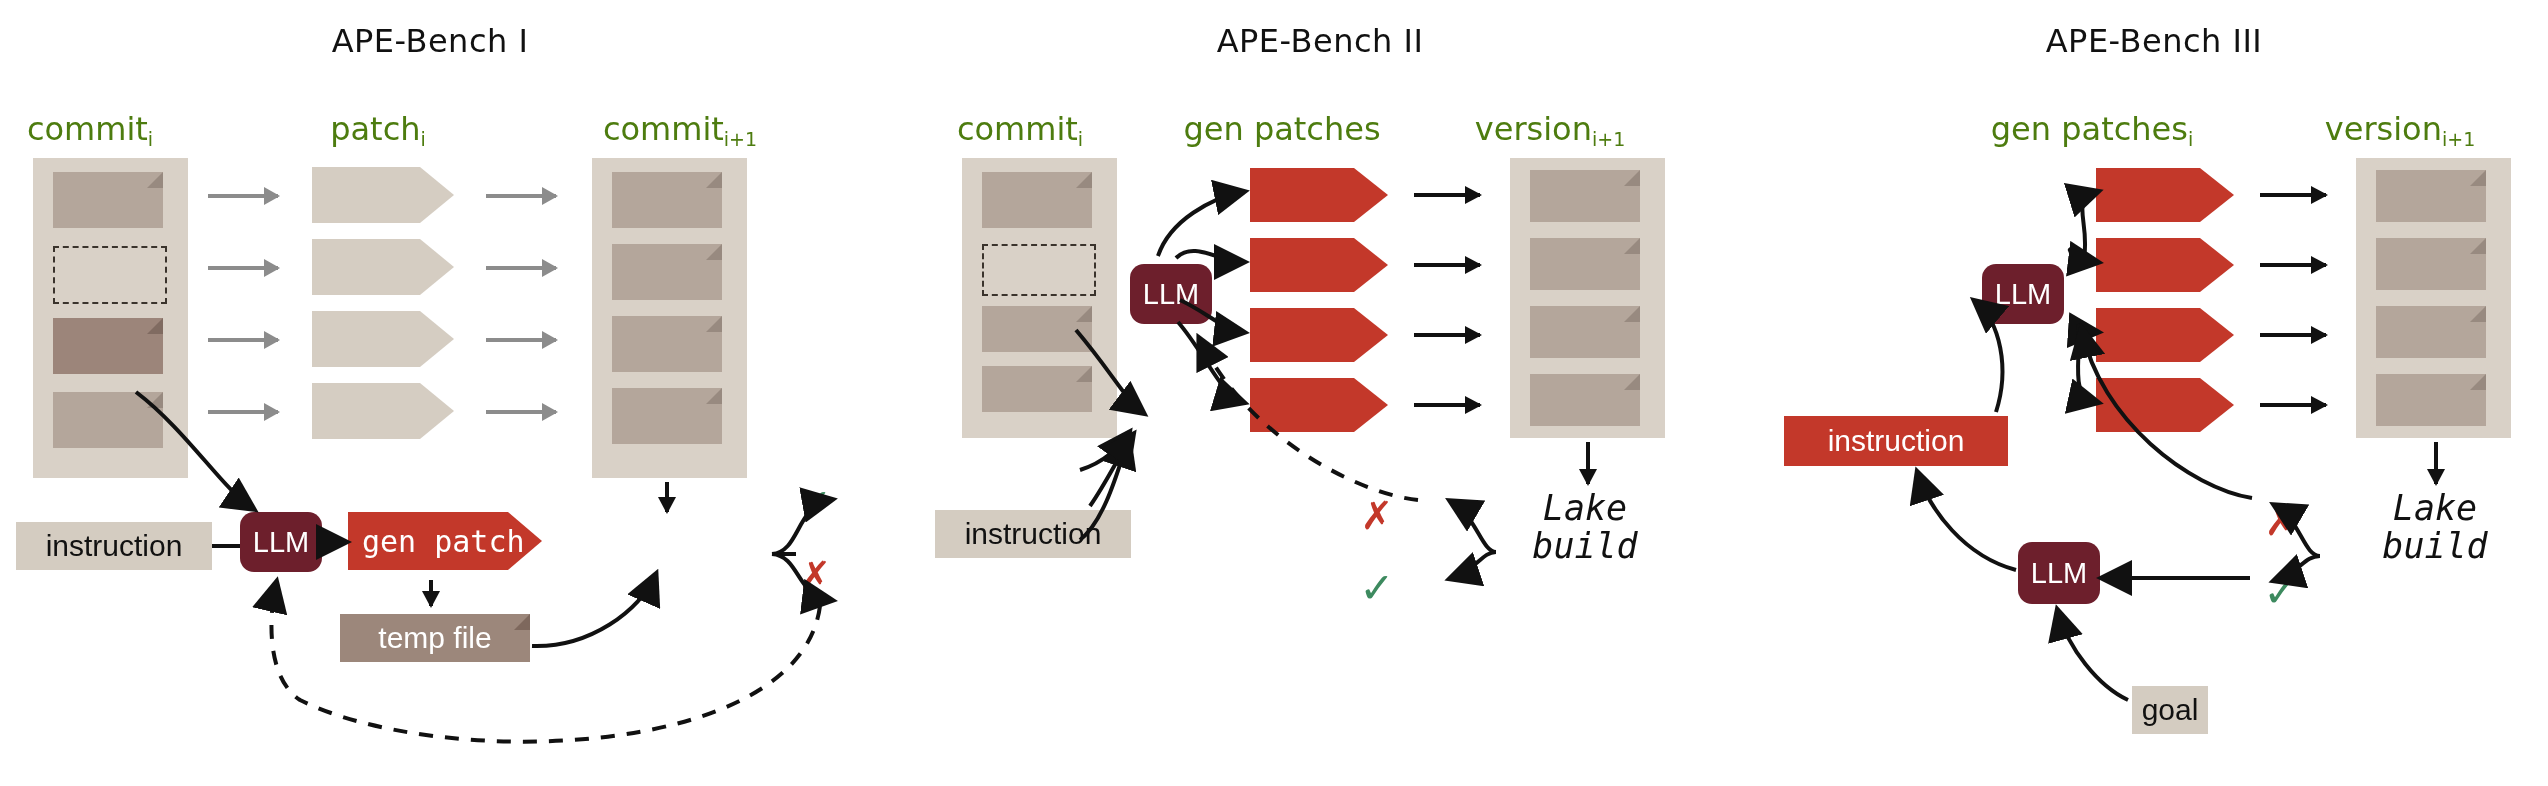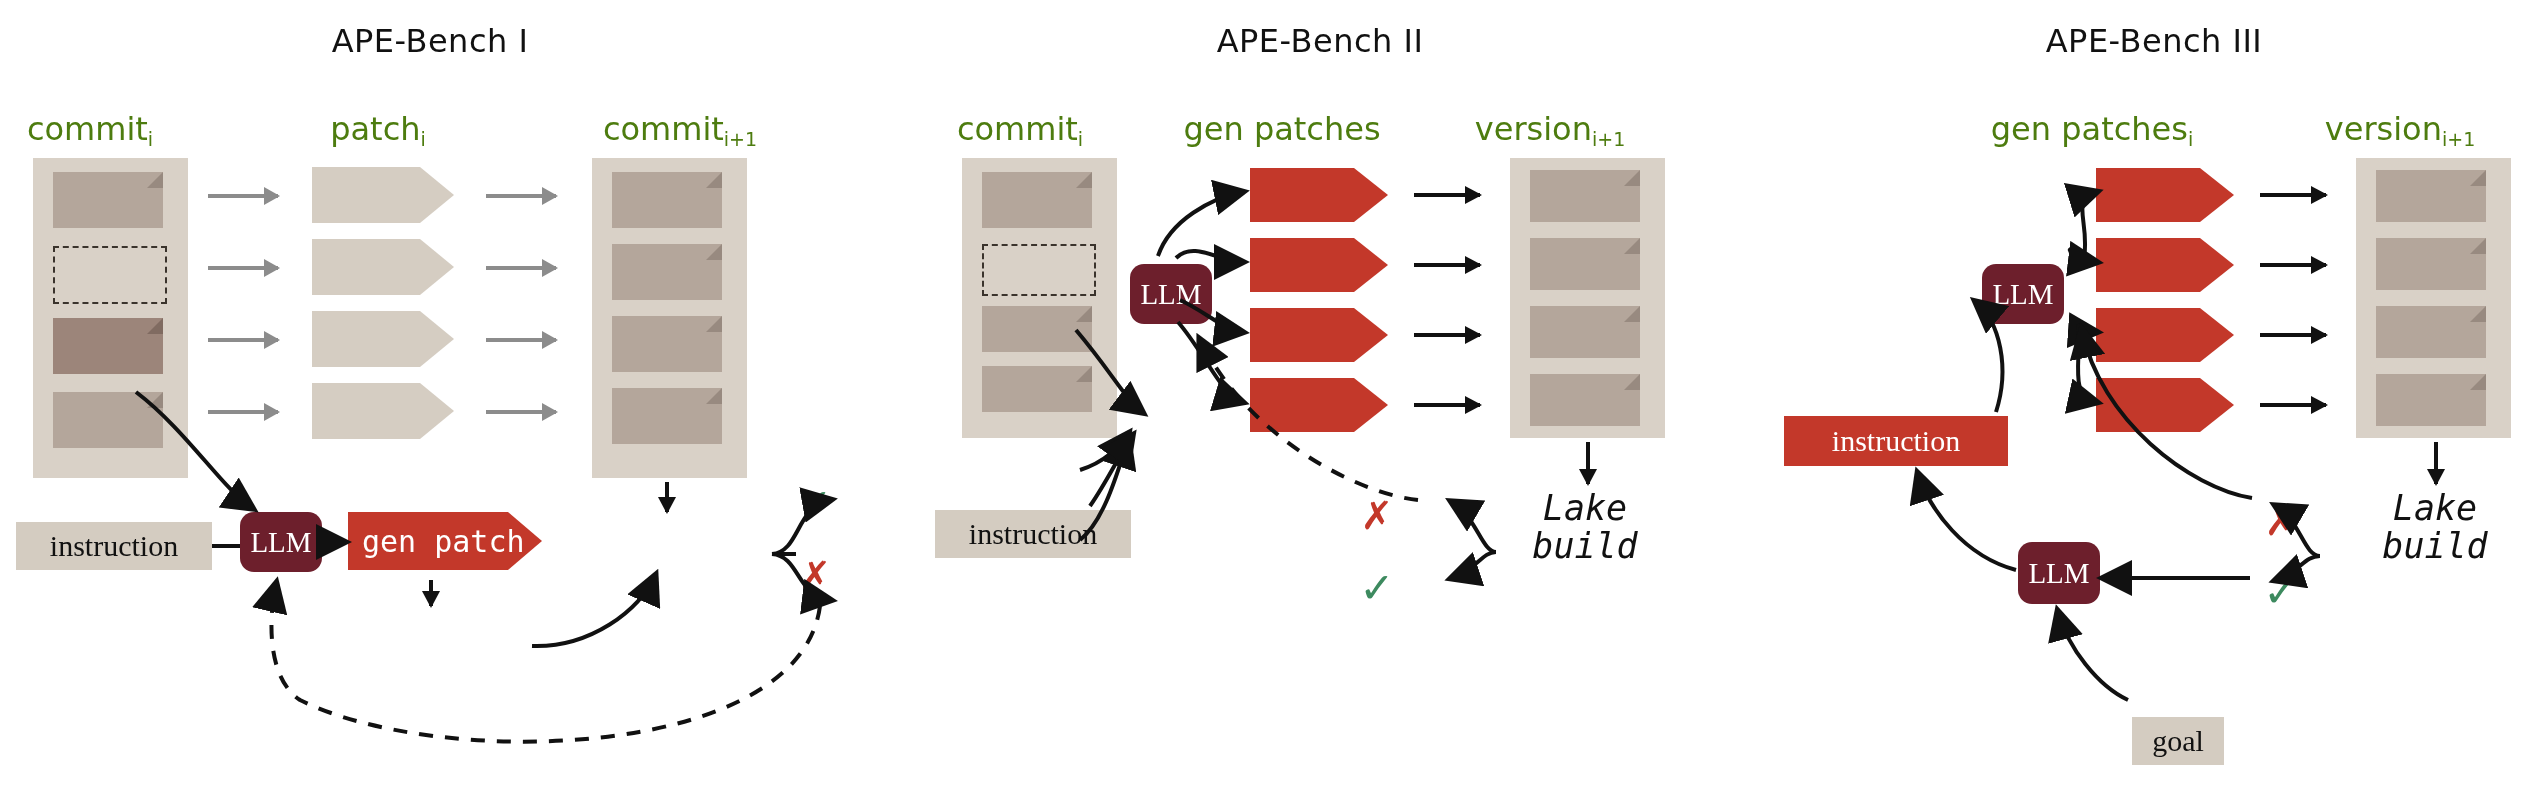--- a/index.html
+++ b/index.html
@@ -36,21 +36,21 @@
   .karrow{position:absolute;height:4px;background:#111;}
   .karrow::after{content:"";position:absolute;right:-2px;top:50%;transform:translateY(-50%);
     width:0;height:0;border-style:solid;border-width:9px 0 9px 17px;
     border-color:transparent transparent transparent #111;}
   .vkarrow{position:absolute;width:4px;background:#111;}
   .vkarrow::after{content:"";position:absolute;bottom:-2px;left:50%;transform:translateX(-50%);
     width:0;height:0;border-style:solid;border-width:17px 9px 0 9px;
     border-color:#111 transparent transparent transparent;}
   
   .tag{position:absolute;display:flex;align-items:center;justify-content:center;
-    font-family:Liberation Serif, serif;font-size:30px;white-space:nowrap;}
+    font-family:Liberation Sans, sans-serif;font-size:30px;white-space:nowrap;}
   .tag.beige{background:#d4ccc1;color:#111;}
   .tag.red{background:#c3382a;color:#fff;}
   .tag.llm{background:#6d1f2c;color:#fff;border-radius:14px;font-size:29px;}
   .tag.file{background:#9c877b;color:#fff;}
   .tag.file::after{content:"";position:absolute;right:0;top:0;border-style:solid;
     border-width:0 0 16px 16px;border-color:transparent transparent #7e685d transparent;}
   
   .ilabel{position:absolute;font-family:"DejaVu Sans Mono",monospace;font-style:italic;
     font-size:35px;color:#111;text-align:center;line-height:1.08;white-space:nowrap;}
   .mark{position:absolute;font-size:48px;font-weight:bold;line-height:1;}
@@ -119,20 +119,21 @@
     </div>
 
     <div class="tag beige" style="left:16px;top:522px;width:196px;height:48px;">instruction</div>
     <div class="tag llm" style="left:240px;top:512px;width:82px;height:60px;">LLM</div>
     <div class="chev red" style="left:348px;top:512px;width:194px;height:58px;">
       <div class="body" style="width:160px;"></div>
         <div class="tip" style="left:160px;border-width:29px 0 29px 34px;"></div>
       <div class="chevtext">gen patch</div>
     </div>
     <div class="vkarrow" style="left:429px;top:580px;height:26px;"></div>
+    <div class="tag file" style="left:340px;top:614px;width:190px;height:48px;">temp file</div>
 
     <div class="vkarrow" style="left:665px;top:482px;height:30px;"></div>
     <div class="mark ok" style="left:800px;top:478px;">✓</div>
     <div class="mark no" style="left:800px;top:548px;">✗</div>
   </div>
 
   <div class="panel" style="left:940px;width:760px;">
 
     <div class="ptitle" style="left:0;width:760px;top:22px;">APE-Bench II</div>
 
@@ -234,21 +235,21 @@
       <div class="filecard" style="left:20px;top:12px;width:110px;height:52px;"></div>
       <div class="filecard" style="left:20px;top:80px;width:110px;height:52px;"></div>
       <div class="filecard" style="left:20px;top:148px;width:110px;height:52px;"></div>
       <div class="filecard" style="left:20px;top:216px;width:110px;height:52px;"></div>
     </div>
 
     <div class="tag red" style="left:24px;top:416px;width:224px;height:50px;">instruction</div>
 
     <div class="tag llm" style="left:258px;top:542px;width:82px;height:62px;">LLM</div>
 
-    <div class="tag beige" style="left:372px;top:686px;width:92px;height:48px;margin-top:31px;">goal</div>
+    <div class="tag beige" style="left:372px;top:686px;width:76px;height:48px;">goal</div>
 
     <div class="vkarrow" style="left:674px;top:442px;height:42px;"></div>
     <div class="ilabel" style="left:570px;width:210px;top:490px;">
       <span>Lake</span><br>
       <span>build</span>
     </div>
     <div class="mark no" style="left:506px;top:494px;">✗</div>
     <div class="mark ok" style="left:506px;top:566px;">✓</div>
   </div>
 

